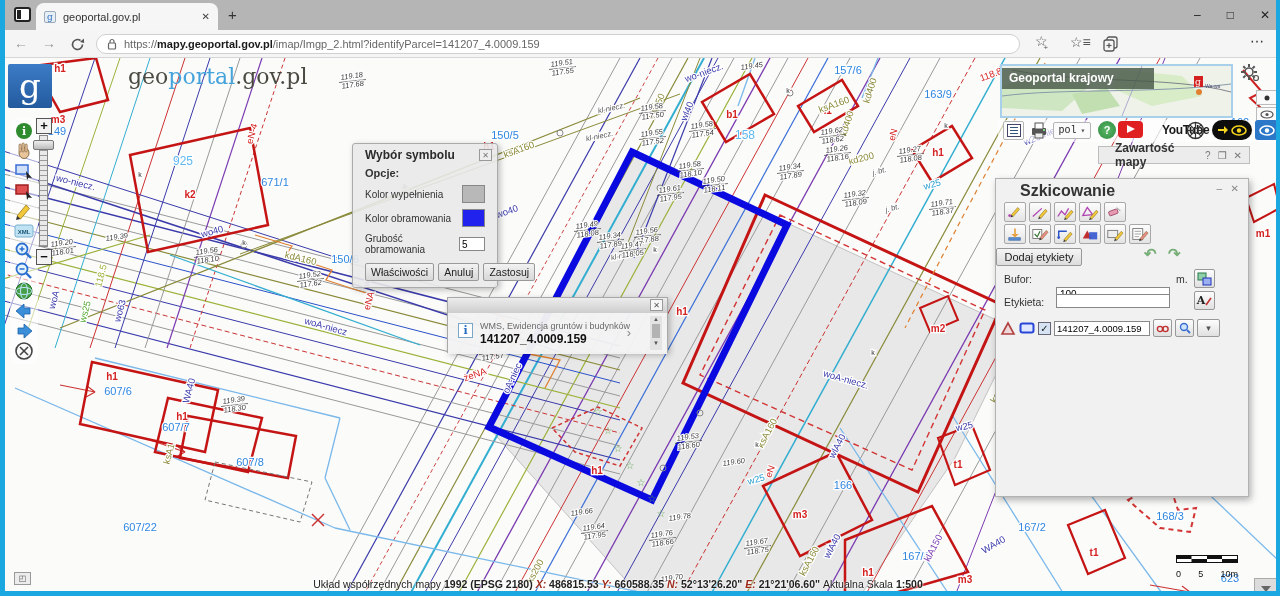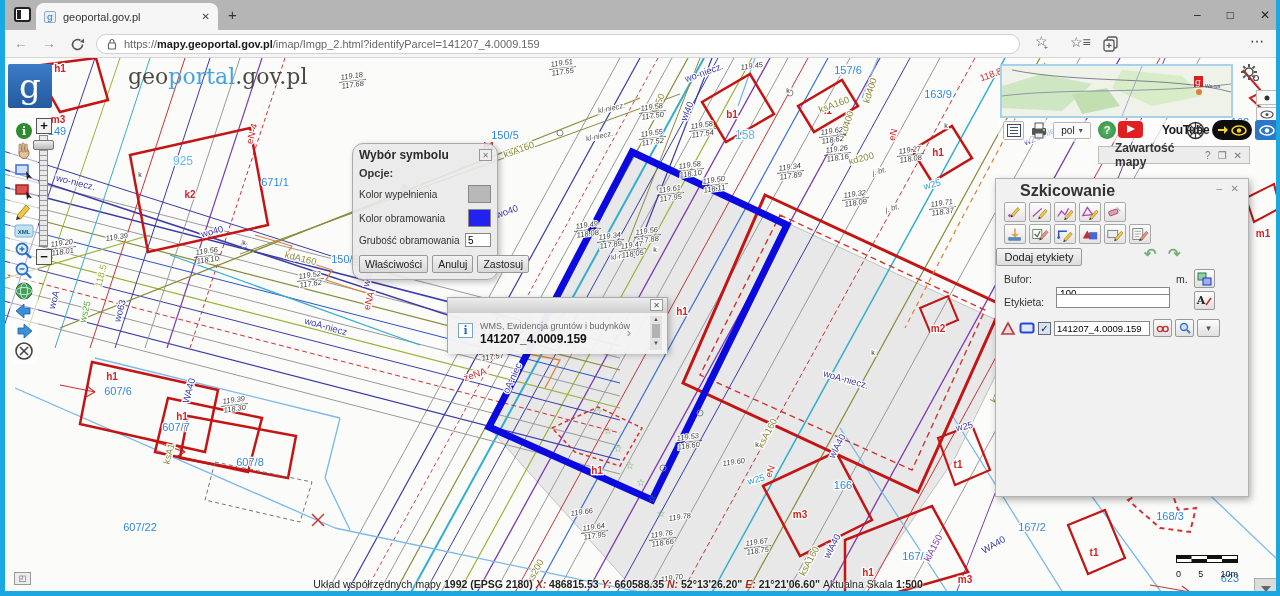--- a/index.html
+++ b/index.html
@@ -38,21 +38,21 @@
   .gp-menu .mi { background:#aedcf2; border:1px solid #86bedc; border-radius:2px; padding:2px 7px; font-size:10px; font-weight:bold; color:#12344f; cursor:pointer; }
   
   #left-toolbar { position:absolute; left:10px; top:60px; width:28px; background:rgba(255,255,255,.55); border-radius:8px; padding:3px 0; z-index:6; }
   .ltb { width:24px; height:20px; margin:0 auto; display:flex; align-items:center; justify-content:center; cursor:pointer; }
   
   .zslider { position:absolute; left:36px; top:60px; z-index:6; }
   .zbtn { position:absolute; left:0; width:16px; height:16px; background:#f2f2f2; border:1px solid #555; color:#111; font-size:13px; line-height:13px; text-align:center; font-weight:bold; cursor:pointer; }
   .ztrack { position:absolute; left:3px; top:17px; width:9px; height:112px; background:repeating-linear-gradient(#e9e9e9 0 4px,#9a9a9a 4px 5px); border:1px solid #888; }
   .zhandle { position:absolute; left:-3px; top:22px; width:21px; height:10px; background:linear-gradient(#eee,#bbb); border:1px solid #777; border-radius:2px; cursor:grab; }
   
-  .sym-dialog { position:absolute; left:352px; top:85px; width:146px; background:rgba(233,233,233,.9); border:1px solid #aaa; border-radius:11px; box-shadow:2px 2px 6px rgba(0,0,0,.25); z-index:8; padding:4px 6px 6px; }
+  .sym-dialog { position:absolute; left:352px; top:85px; width:146px; background:rgba(233,233,233,.9); border:1px solid #aaa; border-radius:3px; box-shadow:2px 2px 6px rgba(0,0,0,.25); z-index:8; padding:4px 12px 6px; }
   .sym-dialog h3 { font-size:12px; color:#2b2b2b; }
   .sym-close { position:absolute; right:5px; top:5px; width:13px; height:12px; border:1px solid #999; background:#eee; color:#777; font-size:8px; text-align:center; line-height:11px; cursor:pointer; }
   .sym-opc { font-size:11px; font-weight:bold; color:#333; margin:5px 0 2px; }
   .sym-row { display:flex; align-items:center; justify-content:space-between; margin:6px 0; font-size:10px; color:#333; }
   .swatch { width:23px; height:18px; border:1px solid #888; }
   .sym-input { width:26px; height:14px; font-size:10px; border:1px solid #888; padding:0 2px; }
   .sym-btns { display:flex; gap:4px; margin-top:8px; }
   .sym-btns .btn { background:linear-gradient(#f2f2f2,#d8d8d8); border:1px solid #999; border-radius:2px; font-size:10.5px; color:#222; padding:2px 5px; cursor:pointer; }
   
   .wms { position:absolute; left:447px; top:239px; width:221px; height:56px; z-index:8; border:1px solid #a8a8a8; box-shadow:2px 2px 6px rgba(0,0,0,.25); }
@@ -66,21 +66,21 @@
   .wms-scroll { position:absolute; right:5px; top:3px; width:12px; height:34px; background:#e3e3e3; font-size:6px; color:#555; text-align:center; cursor:pointer; }
   .wms-thumb { margin:2px auto; width:8px; height:14px; background:#b3b3b3; }
   
   .overview { position:absolute; left:1000px; top:6px; width:233px; height:54px; border:2px solid #a9d0ea; z-index:6; overflow:hidden; background:#e8efe2; }
   .ov-label { position:absolute; left:0; top:2px; width:152px; height:21px; background:rgba(72,88,72,.82); color:#fff; font-weight:bold; font-size:12px; padding:3px 7px; z-index:2; }
   .gear { position:absolute; left:1240px; top:5px; z-index:6; cursor:pointer; }
   .side-btn { position:absolute; left:1256px; width:21px; height:15px; background:#fafafa; border:1px solid #bbb; z-index:6; display:flex; align-items:center; justify-content:center; cursor:pointer; }
   .map-toolbar-bg { position:absolute; left:998px; top:62px; width:282px; height:22px; background:rgba(255,255,255,.6); z-index:5; }
   .mtb { position:absolute; z-index:6; cursor:pointer; }
   .btn-box { background:#fbfbfb; border:1px solid #b5b5b5; border-radius:2px; display:flex; align-items:center; justify-content:center; }
-  .lang { left:1053px; top:64px; width:38px; height:17px; font-size:10px; color:#222; gap:4px; }
+  .lang { left:1053px; top:64px; width:38px; height:17px; font-size:10px; color:#222; gap:4px;font-family:Liberation Mono, monospace; }
   .help { left:1098px; top:63px; width:18px; height:18px; border-radius:50%; background:radial-gradient(#5cb86a,#2e8b3e); color:#fff; font-weight:bold; font-size:11px; text-align:center; line-height:18px; }
   .yt { left:1118px; top:63px; display:flex; align-items:center; gap:19px; }
   .yt-badge { width:25px; height:17px; background:#e02020; border-radius:4px; position:relative; }
   .yt-badge::after { content:""; position:absolute; left:9px; top:4px; border-left:8px solid #fff; border-top:4.5px solid transparent; border-bottom:4.5px solid transparent; }
   .yt-text { font-size:12px; font-weight:bold; color:#1a1a1a; letter-spacing:-.3px; }
   .contrast { left:1212px; top:62px; width:40px; height:20px; background:#0d0d0d; border-radius:10px; display:flex; align-items:center; justify-content:center; gap:3px; }
   .eye-blue { left:1255px; top:62px; width:23px; height:20px; background:#2b77c8; border-radius:3px; display:flex; align-items:center; justify-content:center; }
   
   .content-bar { position:absolute; left:1098px; top:88px; width:152px; height:18px; background:#ececec; border:1px solid #bdbdbd; z-index:6; display:flex; align-items:center; }
   .content-bar b { font-size:12px; color:#333; margin-left:16px; flex:1; }
@@ -600,20 +600,21 @@
         <polygon points="120,4 180,10 200,30 150,40 110,22" fill="#d8ecc8"></polygon>
         <polygon points="70,28 105,22 118,40 80,48" fill="#c2dfb2"></polygon>
         <path d="M0 30 C60 22 150 28 229 18" stroke="#8899aa" fill="none" stroke-width="1"></path>
         <path d="M10 4 C80 18 170 10 229 26" stroke="#667" fill="none" stroke-width="0.8"></path>
         <path d="M140 0 L120 50" stroke="#99c" fill="none" stroke-width="0.8"></path>
         <rect x="192" y="10" width="9" height="11" fill="#d42020"></rect>
         <text x="193" y="19" font-size="9" fill="#fff" font-family="DejaVu Serif,serif">g</text>
         <circle cx="197" cy="26" r="3" fill="#e08030"></circle>
         <text x="203" y="22" font-size="5" fill="#557">Wa-wa</text>
       </svg>
+      <div class="ov-label">Geoportal krajowy</div>
     </div>
     <svg class="gear" width="20" height="20">
       <circle cx="9" cy="9" r="4" fill="none" stroke="#555" stroke-width="1.6"></circle>
       <g stroke="#555" stroke-width="2">
           <line x1="9" y1="1" x2="9" y2="4"></line>
           <line x1="9" y1="14" x2="9" y2="17"></line>
           <line x1="1" y1="9" x2="4" y2="9"></line>
           <line x1="14" y1="9" x2="17" y2="9"></line>
           <line x1="3.3" y1="3.3" x2="5.4" y2="5.4"></line>
           <line x1="12.6" y1="12.6" x2="14.7" y2="14.7"></line>

